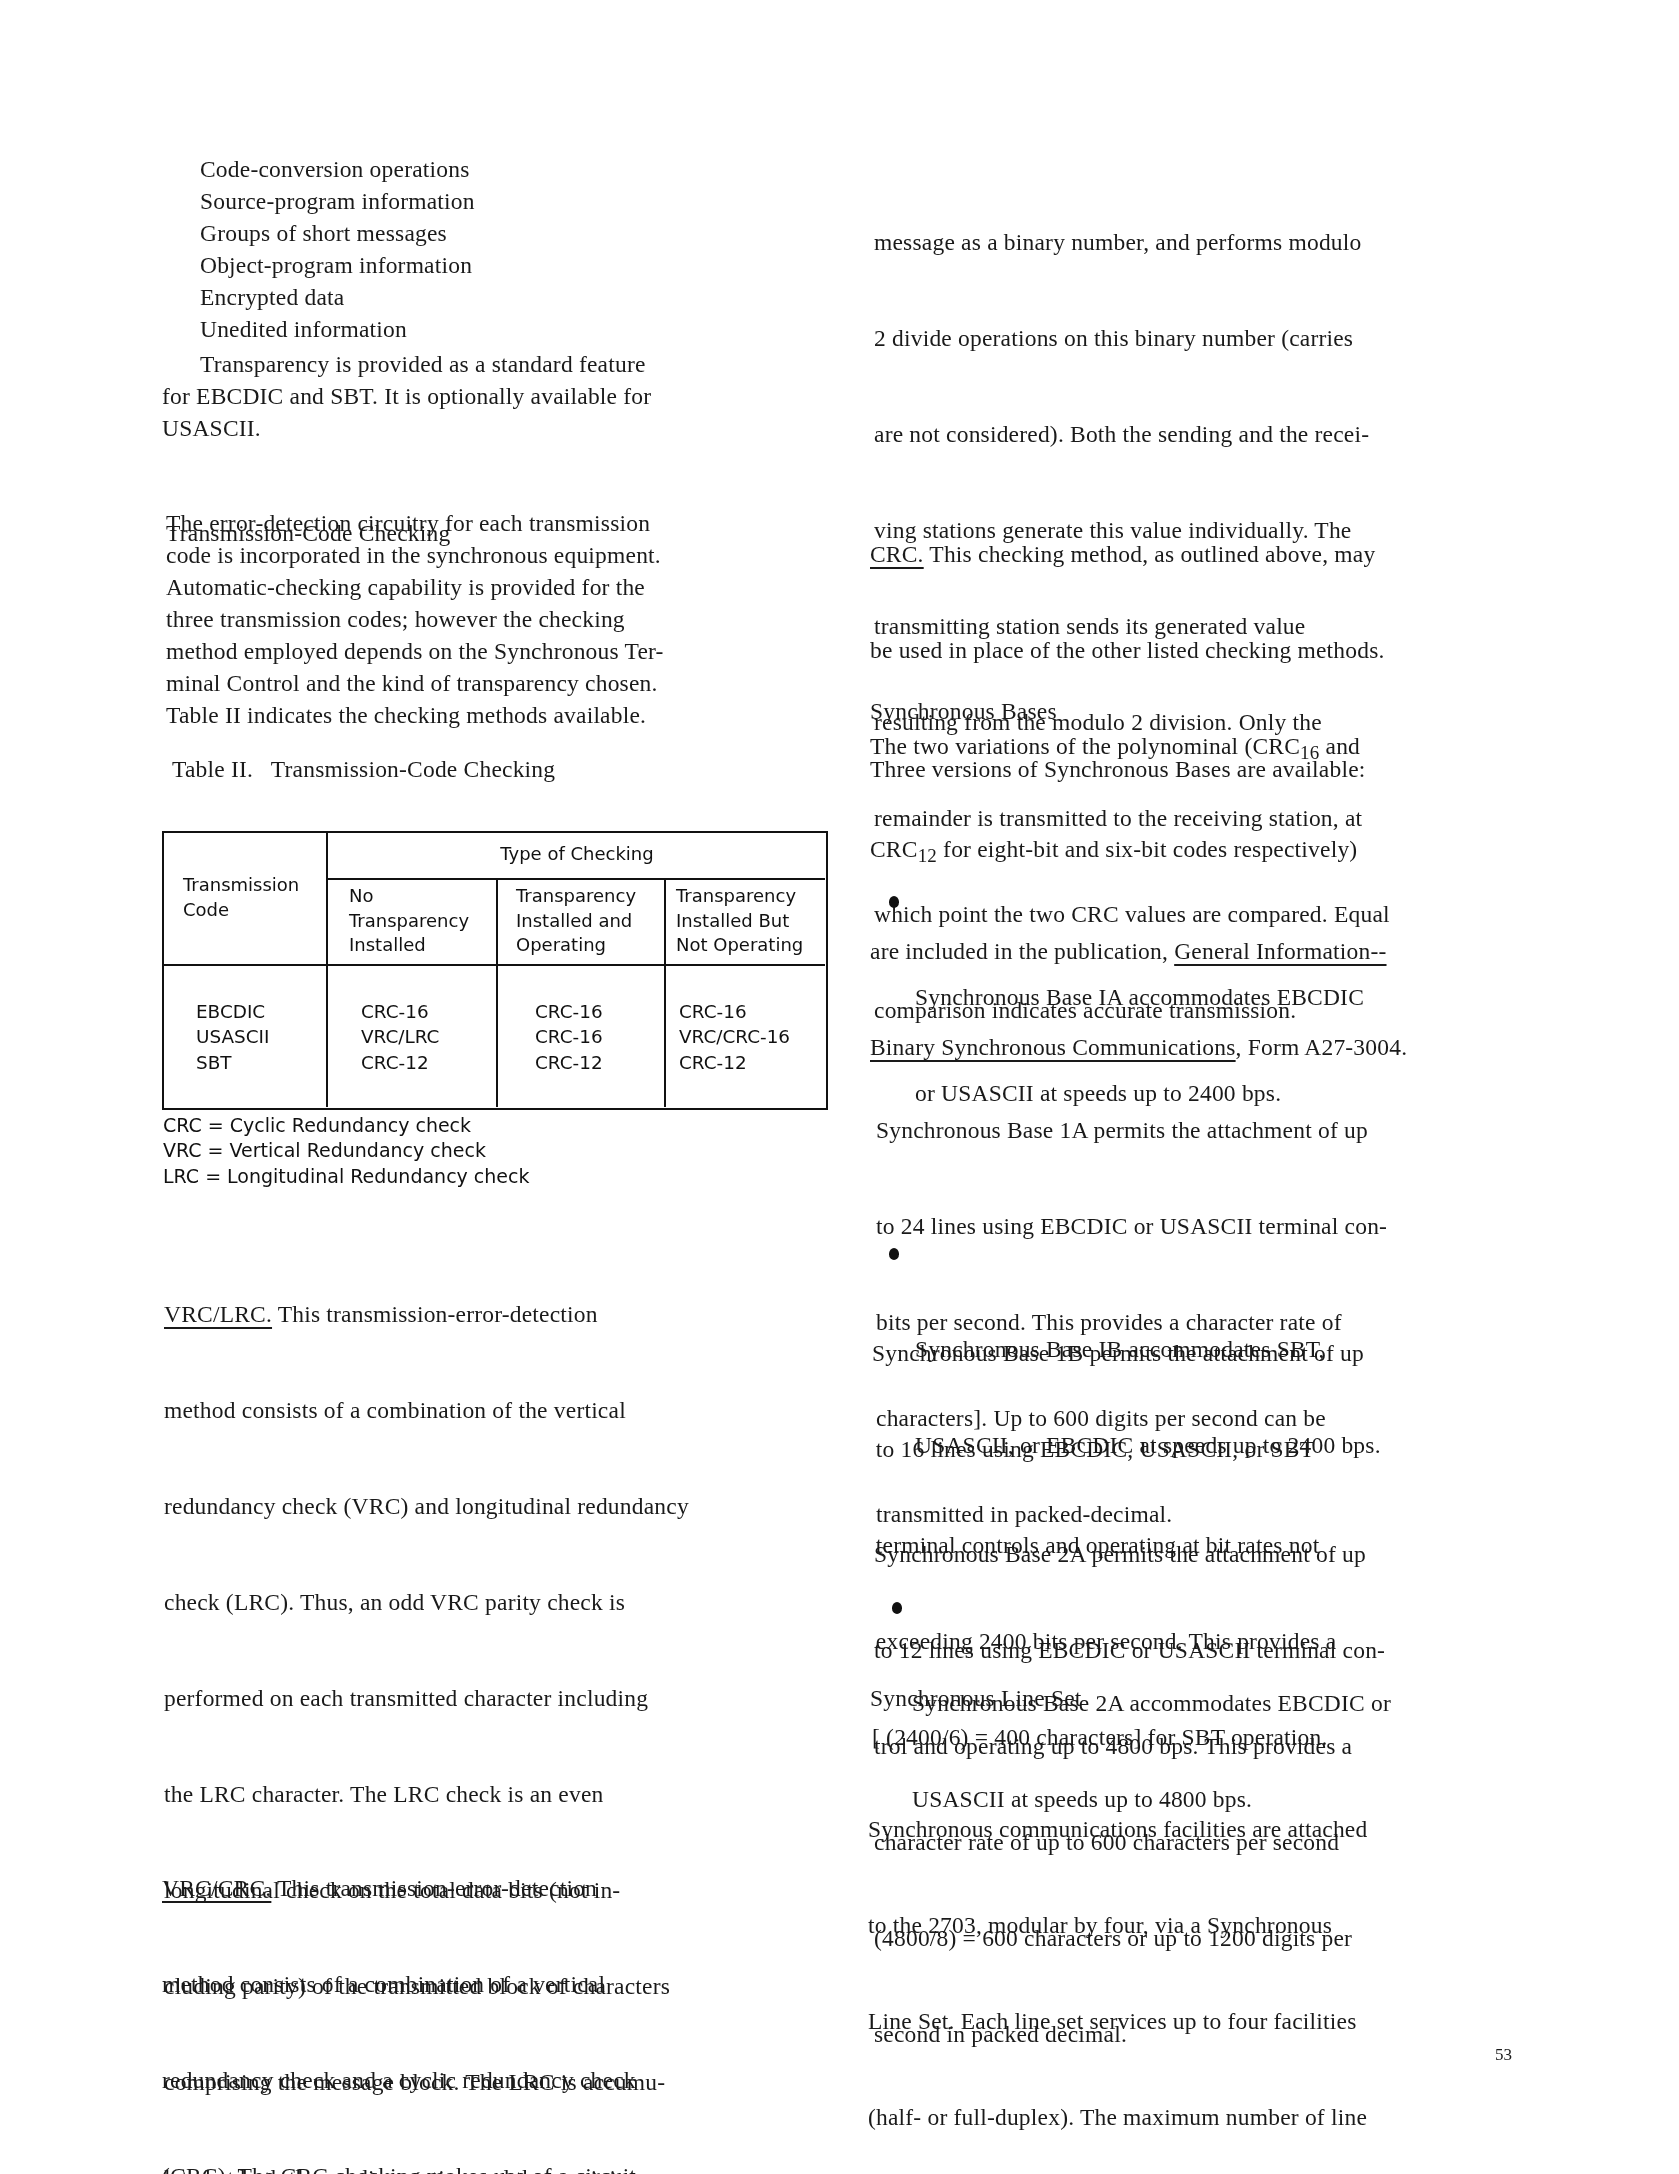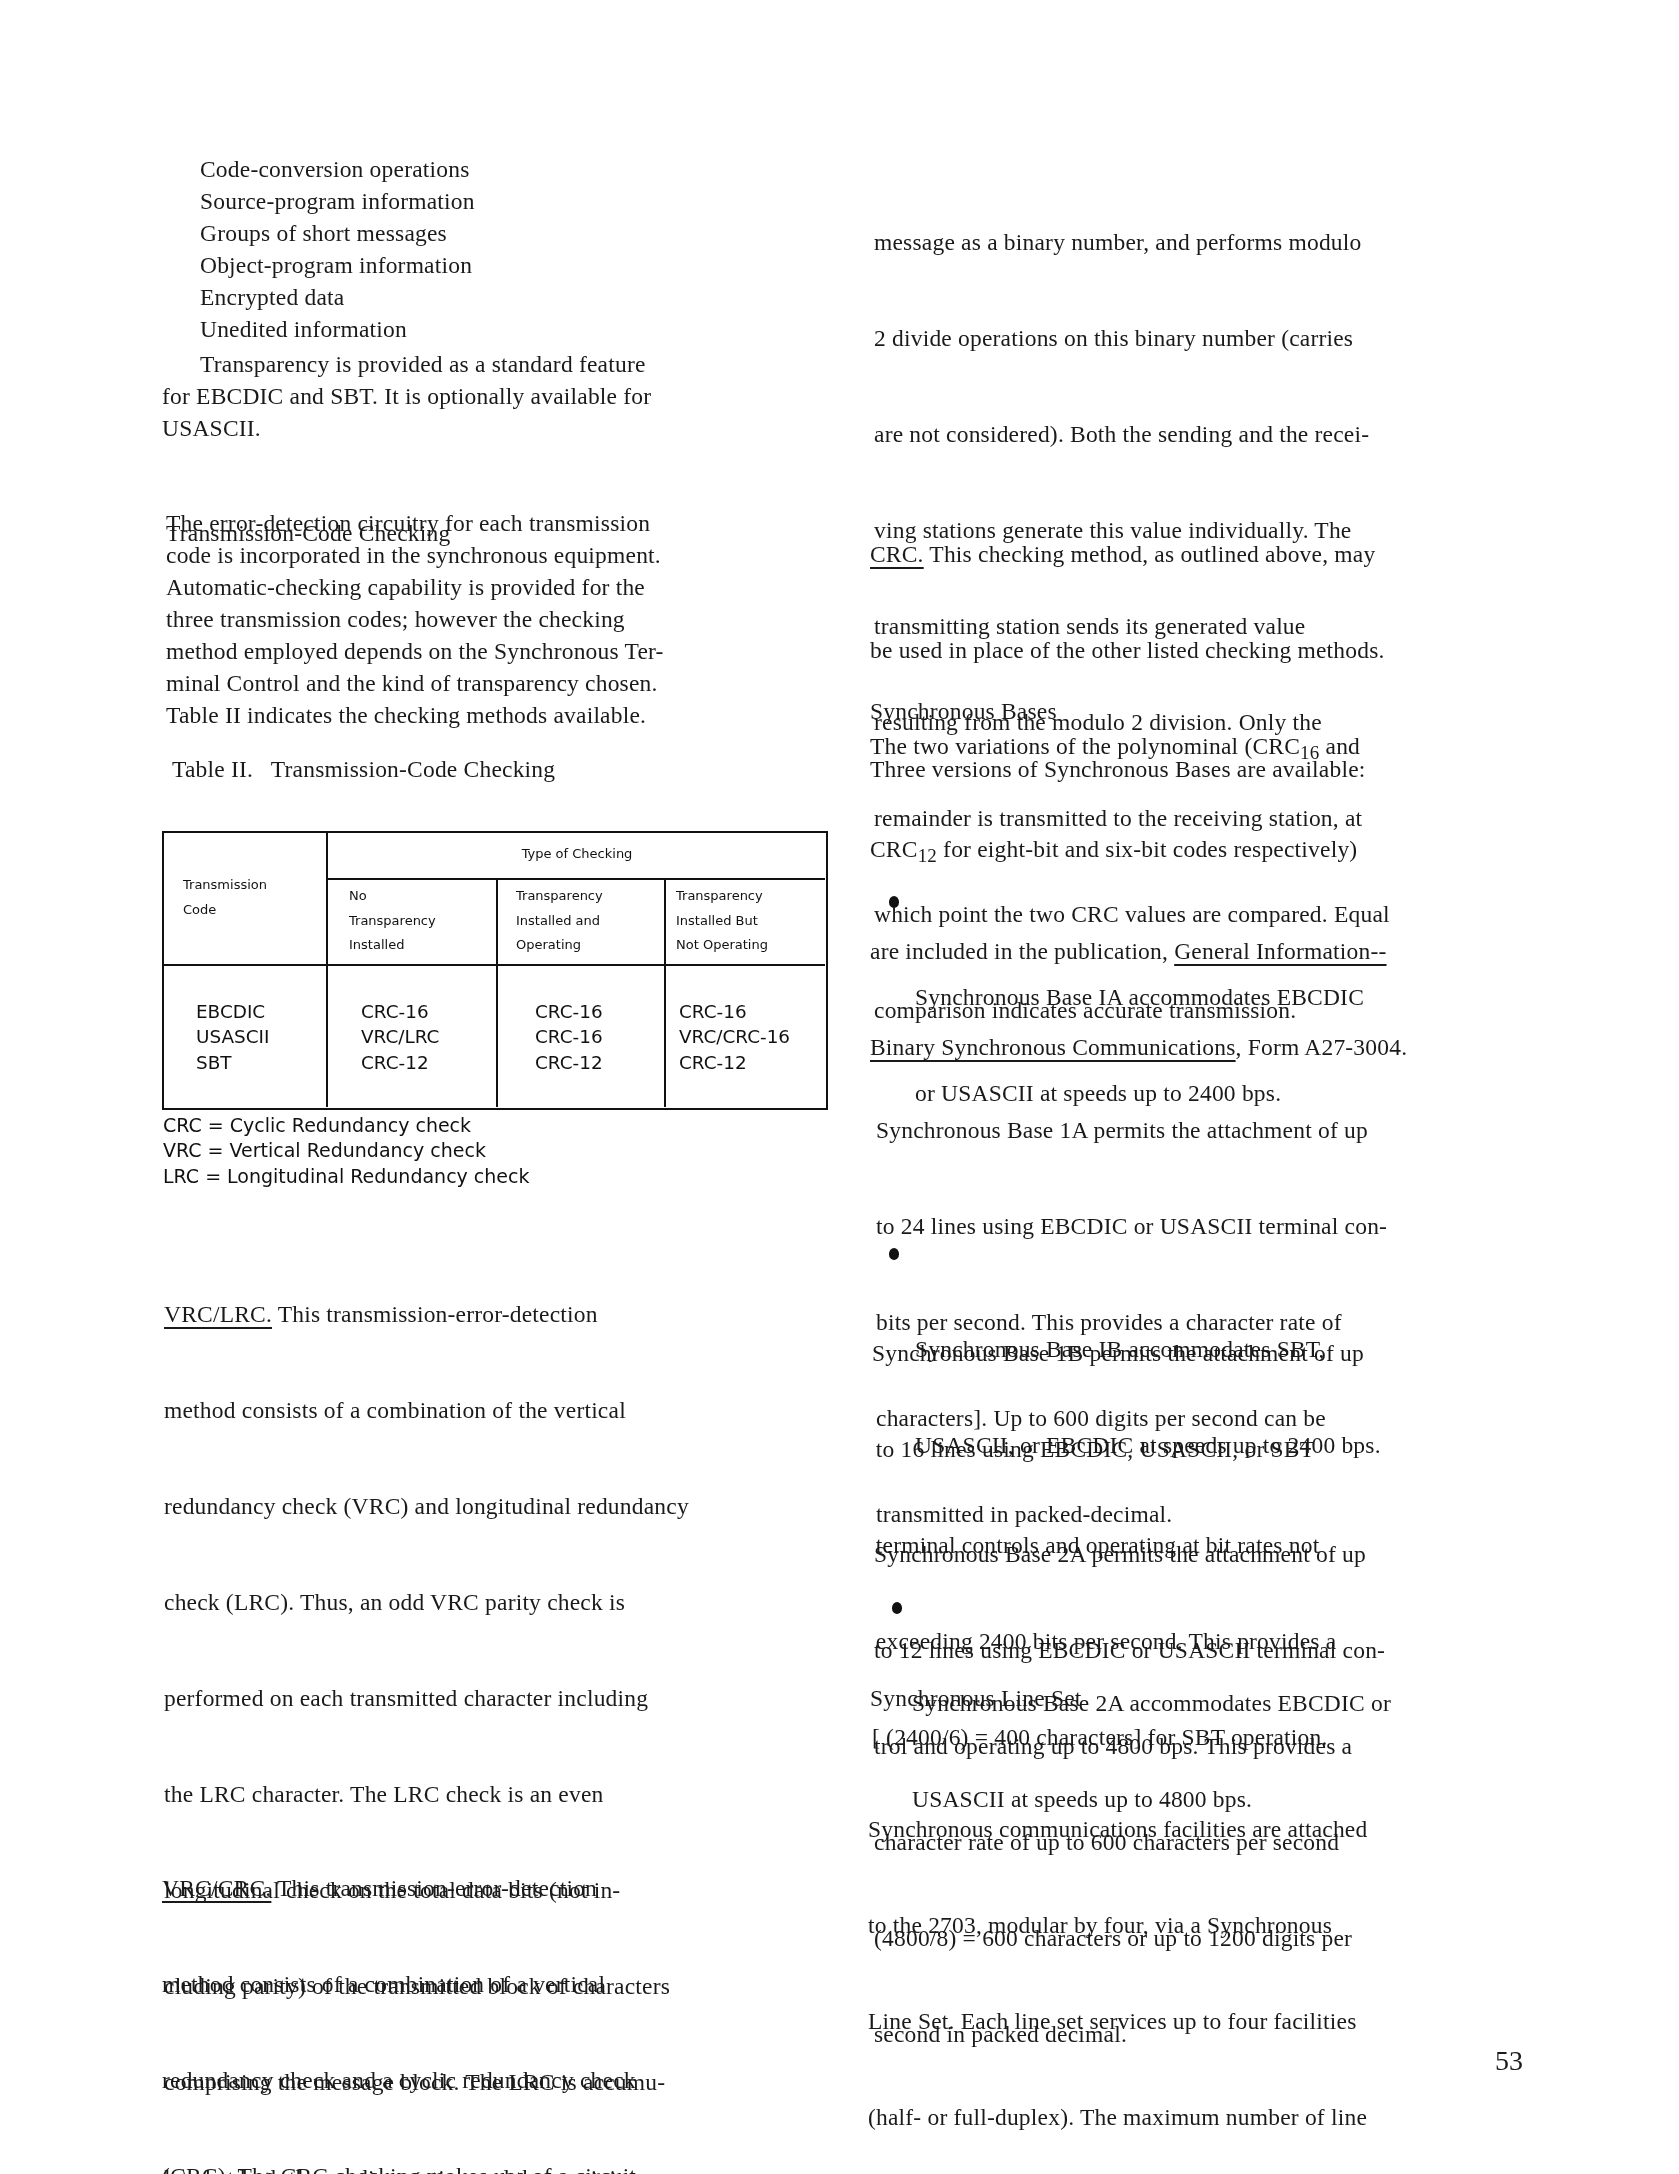--- a/index.html
+++ b/index.html
@@ -5,27 +5,27 @@
   html, body { margin: 0; padding: 0; background: #ffffff; }
   body { width: 1680px; height: 2174px; position: relative; overflow: hidden; color: #1a1a1a; }
   .serif { font-family: "Liberation Serif", "DejaVu Serif", serif; font-size: 23.5px; line-height: 32px; letter-spacing: 0.2px; }
   .block { position: absolute; }
   .line { display: block; white-space: nowrap; }
   .u { text-decoration: underline; text-underline-offset: 4.7px; text-decoration-thickness: 1.9px; }
   sub.s { font-size: 19px; vertical-align: -4.7px; }
 
   
   .tbl { position: absolute; left: 162px; top: 831px; width: 666px; height: 279px; border: 2.4px solid #111; box-sizing: border-box; }
-  .tbl .cell { position: absolute; box-sizing: border-box; font-family: "DejaVu Sans", "Liberation Sans", sans-serif; font-size: 13px; line-height: 24.5px; color: #111; }
+  .tbl .cell { position: absolute; box-sizing: border-box; font-family: "DejaVu Sans", "Liberation Sans", sans-serif; font-size: 18px; line-height: 24.5px; color: #111; }
   .vline { position: absolute; background: #111; width: 2.4px; }
   .hline { position: absolute; background: #111; height: 2.4px; }
   .legend { position: absolute; left: 163px; top: 1113px; font-family: "DejaVu Sans", "Liberation Sans", sans-serif; font-size: 19px; line-height: 25.4px; color: #111; }
   .bullet-item { position: relative; padding-left: 66px; }
   .bullet { position: absolute; left: 40px; top: 11.3px; width: 10.4px; height: 12.2px; border-radius: 50%; background: #111; }
-  .pageno { position: absolute; left: 1495px; top: 2045px; font-family: "Liberation Serif", serif; font-size: 28px; }
+  .pageno { position: absolute; left: 1495px; top: 2045px; font-family: "Liberation Serif", serif; font-size: 17px; }
 </style>
 </head>
 <body>
 
 <div class="block serif" style="left:200px; top:153px;">
   <span class="line">Code-conversion operations</span>
   <span class="line">Source-program information</span>
   <span class="line">Groups of short messages</span>
   <span class="line">Object-program information</span>
   <span class="line">Encrypted data</span>

